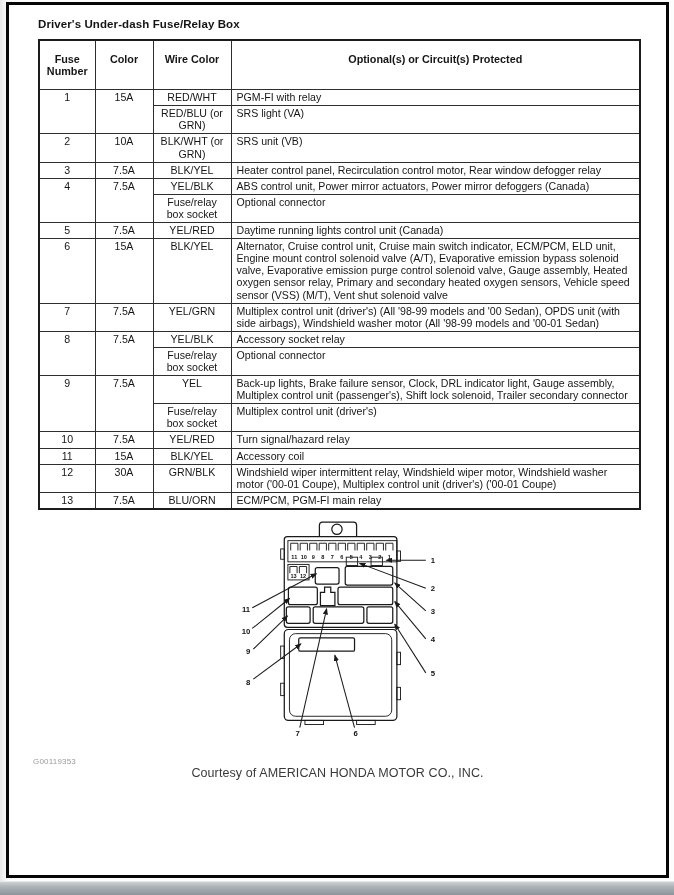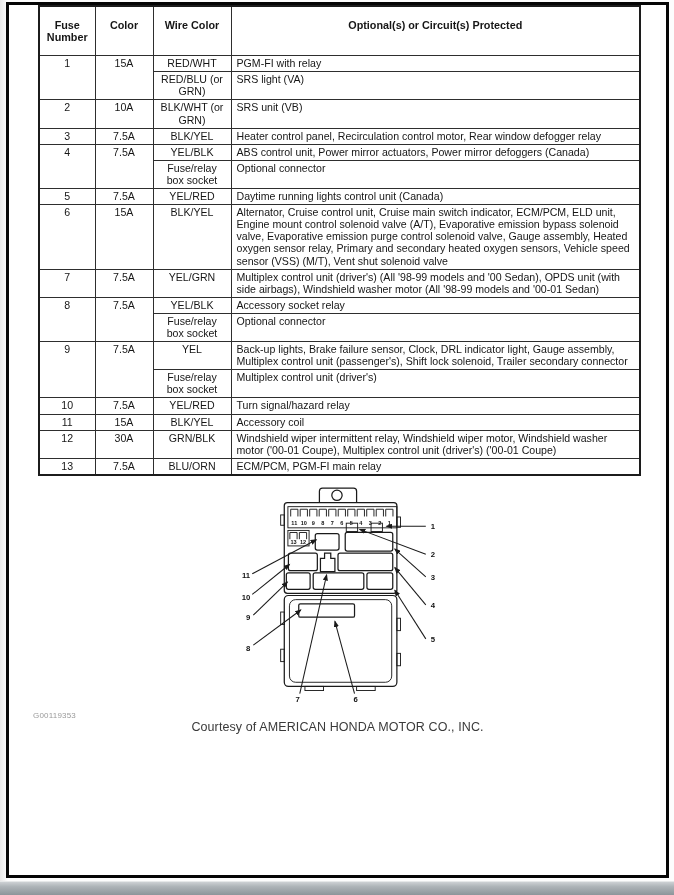--- a/index.html
+++ b/index.html
@@ -32,21 +32,21 @@
     border:1px solid #2e2e2e;vertical-align:top;
     padding:1px 5px 2px 5px;
   }
   table.fusetable{border:2px solid #1c1c1c;}
   table.fusetable th{
     font-size:10.8px;font-weight:700;text-align:center;padding:12px 3px;
   }
   td.cc{text-align:center;}
   .diagram-wrap{width:100%;text-align:center;margin-top:10px;}
   .figure-id{
-    font-size:8px;color:#9a9a9a;margin:2px 0 0 24px;letter-spacing:.2px;
+    font-size:8px;color:#9a9a9a;margin:14px 0 0 24px;letter-spacing:.2px;
   }
   .courtesy{
     text-align:center;font-size:12.5px;color:#3a3a3a;
     letter-spacing:.1px;
   }
   .hscrollbar{
     position:absolute;left:0;right:0;bottom:0;height:13px;
     background:linear-gradient(#cdd1d4 0%,#aeb4b8 35%,#8d959a 100%);
     border-top:1px solid #e6e8e9;
   }
@@ -58,20 +58,21 @@
   svg .slotnum{font-size:5.4px;font-weight:700;}
 </style>
 </head>
 <body>
 
 <div class="page">
 
 
   <div class="doc-body">
 
+    <div class="section-title">Driver's Under-dash Fuse/Relay Box</div>
 
     <table class="fusetable">
       <colgroup>
         <col style="width:56px">
           <col style="width:58px">
           <col style="width:78px">
           <col style="width:409px">
       </colgroup>
       <thead>
         <tr>

